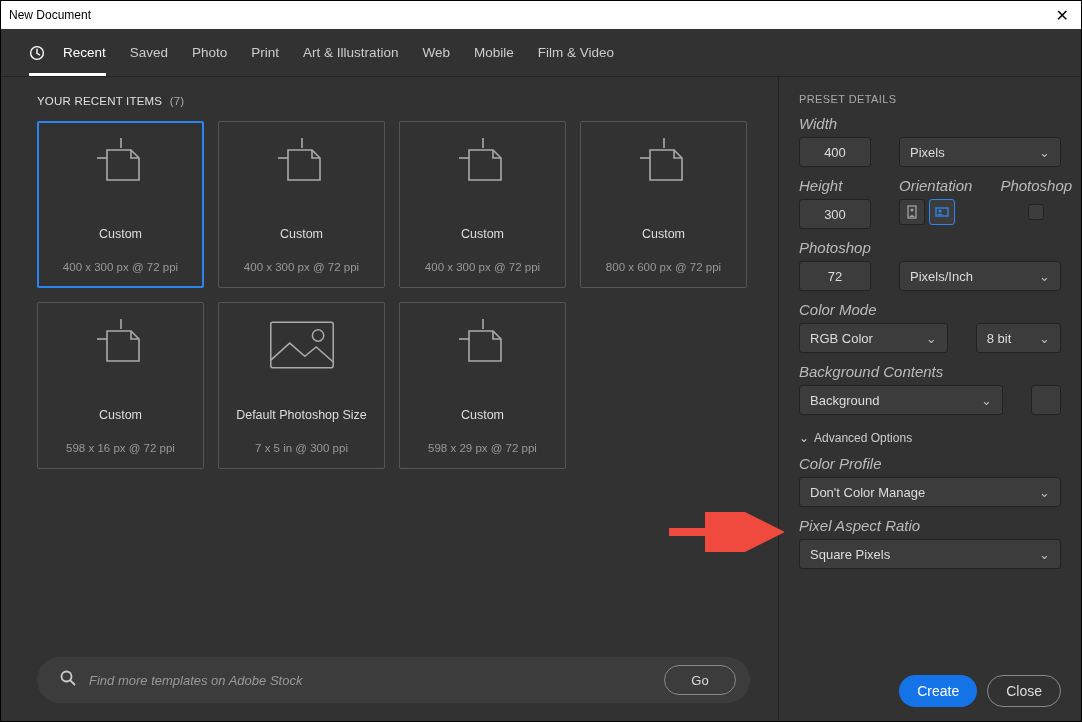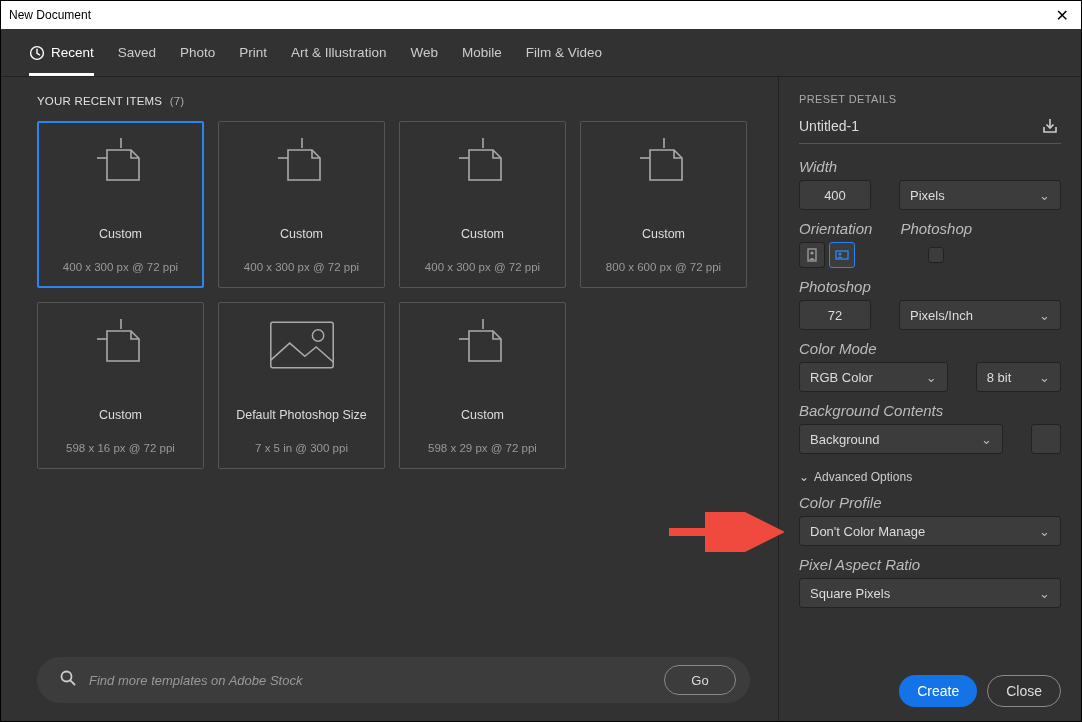--- a/index.html
+++ b/index.html
@@ -2,21 +2,21 @@
 <html><head>
 <meta charset="utf-8">
 <style>
   * { box-sizing: border-box; margin: 0; padding: 0; font-family: -apple-system, 'Segoe UI', Arial, sans-serif; }
   body { width: 1082px; height: 722px; background: #fff; overflow: hidden; }
   .dialog { width: 1082px; height: 722px; display: flex; flex-direction: column; background: #323232; border: 1px solid #000; }
   .titlebar { height: 28px; background: #fff; display: flex; align-items: center; padding: 0 8px; color: #000; font-size: 12px; justify-content: center; }
   .titlebar .title { flex: 1; }
   .titlebar .close { font-size: 16px; cursor: pointer; padding: 0 4px; }
   .tabs { height: 48px; background: #323232; border-bottom: 1px solid #222; display: flex; align-items: stretch; padding: 0 28px; gap: 24px; }
-  .tab { display: flex; align-items: center; gap: 6px; color: #ccc; font-size: 13.5px; cursor: pointer; position: relative; }
+  .tab { display: flex; align-items: center; gap: 18px; color: #ccc; font-size: 13.5px; cursor: pointer; position: relative; }
   .tab.active { color: #fff; }
   .tab.active::after { content: ""; position: absolute; left: 0; right: 0; bottom: 0; height: 3px; background: #fff; }
   .tab .clock-icon svg { display: block; }
   .body { flex: 1; display: flex; min-height: 0; }
   .left { flex: 1; display: flex; flex-direction: column; padding: 18px 28px 18px 36px; min-width: 0; position: relative; }
   .sec-head { font-size: 11.5px; color: #e0e0e0; letter-spacing: 0.2px; margin-bottom: 14px; }
   .sec-head .count { color: #aaa; margin-left: 4px; }
   .cards { display: flex; flex-wrap: wrap; gap: 14px 14px; align-content: flex-start; }
   .card { width: 167px; height: 167px; background: #323232; border: 1px solid #555; border-radius: 2px; display: flex; flex-direction: column; align-items: center; justify-content: center; cursor: pointer; padding: 8px; gap: 15px; }
   .card.selected { border: 2px solid #2b84ef; }
@@ -207,41 +207,35 @@
             </svg>
         </span>
         <input type="text" placeholder="Find more templates on Adobe Stock" style="">
         <button class="gobtn">Go</button>
       </div>
     </div>
 
     <div class="right">
       <div class="panel-head">PRESET DETAILS</div>
 
-      <div class="namefield-row">
-        <input type="text" value="Untitled-1" style="">
-        <span class="iconbtn">
-          <svg width="18" height="18" viewBox="0 0 18 18" fill="none" stroke="#ccc" stroke-width="1.6">
-              <path d="M3 10 V15 H15 V10"></path>
-              <path d="M9 2 V11"></path>
-              <path d="M5.5 7.5 L9 11 L12.5 7.5"></path>
-            </svg>
-        </span>
-      </div>
 
       <div class="lbl">Width</div>
       <div class="row">
         <input class="numbox" type="text" value="400" style="">
         <div class="select">
           <span>Pixels</span>
           <span class="chev">⌄</span>
         </div>
       </div>
 
       <div class="row">
+        <div class="col">
+          <div class="lbl">Height</div>
+          <input class="numbox" type="text" value="300" style="">
+        </div>
         <div class="col">
           <div class="lbl">Orientation</div>
           <div class="orient-group">
             <div class="orient-btn">
               <svg width="16" height="16" viewBox="0 0 16 16">
                   <rect x="4" y="2" width="8" height="12" fill="none" stroke="#999" stroke-width="1.4"></rect>
                   <circle cx="8" cy="6" r="1.6" fill="#999"></circle>
                   <path d="M5 13 Q8 9 11 13" fill="#999"></path>
                 </svg>
             </div>

